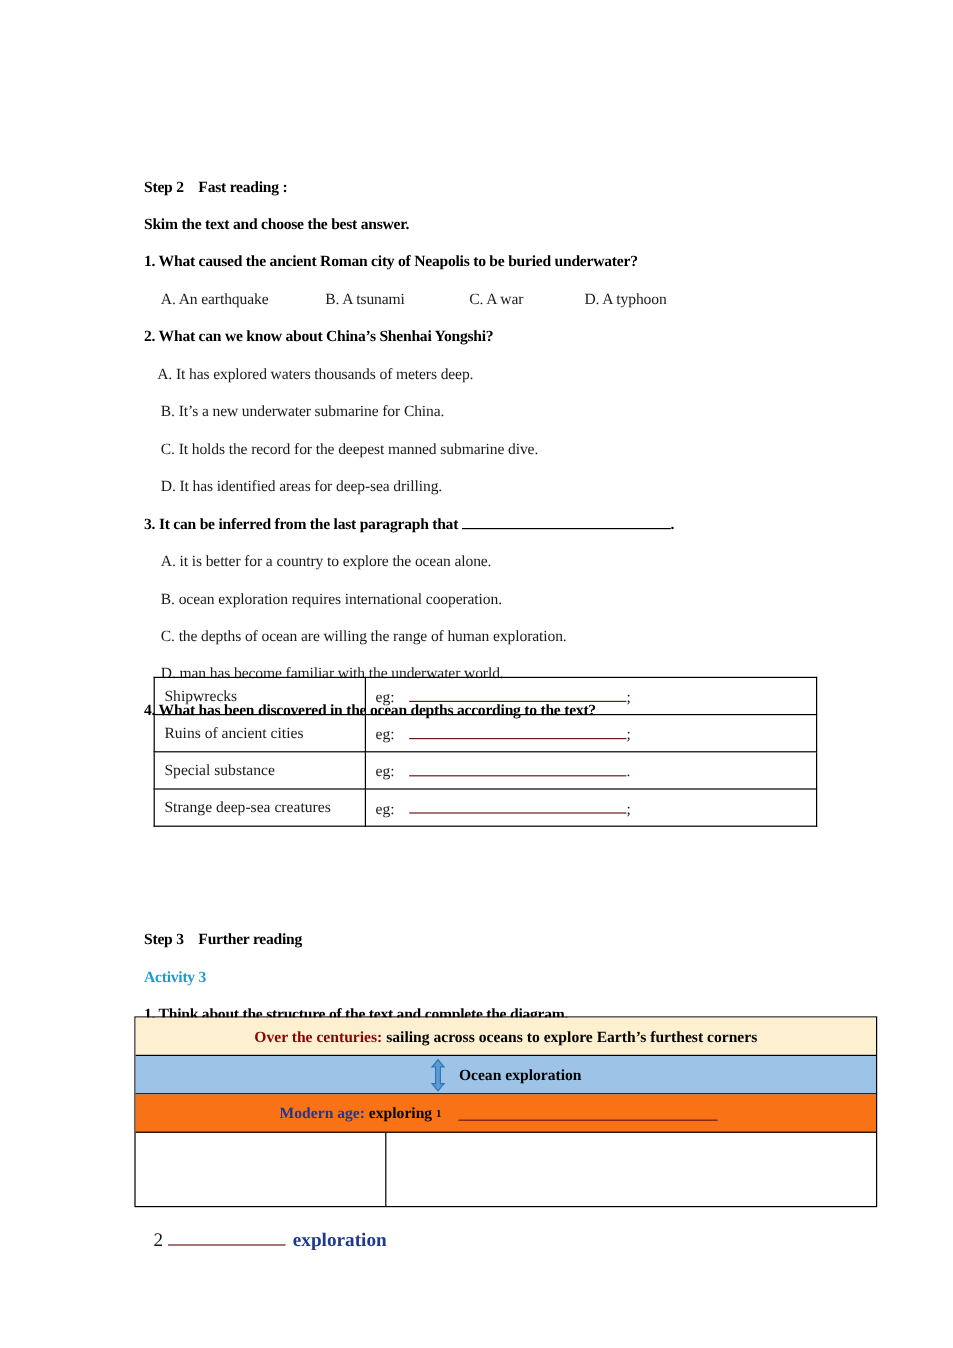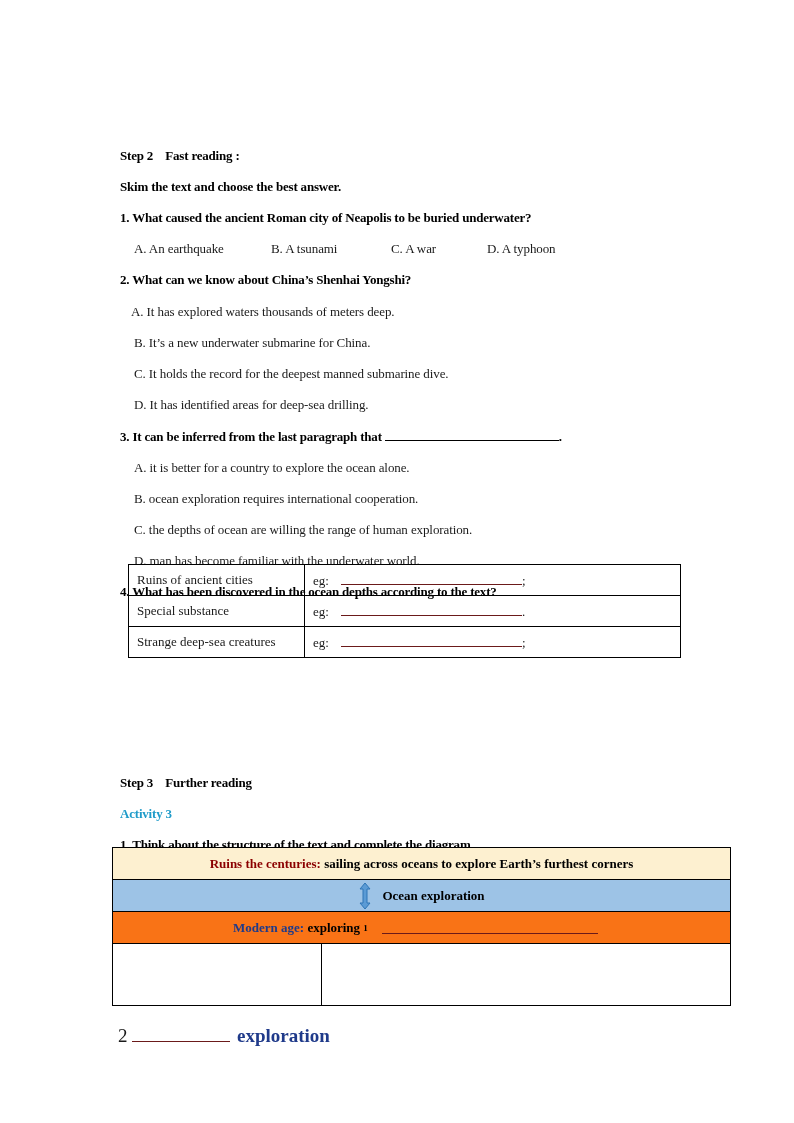--- a/index.html
+++ b/index.html
@@ -63,20 +63,24 @@
   <span class="blank-black" style="width:174px;"></span><span>.</span>
 </div>
 <div class="abs reg" style="left:134px; top:416px;">A. it is better for a country to explore the ocean alone.</div>
 <div class="abs reg" style="left:134px; top:447px;">B. ocean exploration requires international cooperation.</div>
 <div class="abs reg" style="left:134px; top:478px;">C. the depths of ocean are willing the range of human exploration.</div>
 <div class="abs reg" style="left:134px; top:509px;">D. man has become familiar with the underwater world.</div>
 
 <div class="abs bold" style="left:120px; top:540px;">4. What has been discovered in the ocean depths according to the text?</div>
 <table class="q4-table">
   <tbody>
+      <tr>
+    <td class="c1">Shipwrecks</td>
+    <td><span class="eg">eg:</span><span class="blank-red" style="width:181px;"></span><span>;</span></td>
+  </tr>
   <tr>
     <td class="c1">Ruins of ancient cities</td>
     <td><span class="eg">eg:</span><span class="blank-red" style="width:181px;"></span><span>;</span></td>
   </tr>
   <tr>
     <td class="c1">Special substance</td>
     <td><span class="eg">eg:</span><span class="blank-red" style="width:181px;"></span><span>.</span></td>
   </tr>
   <tr>
     <td class="c1">Strange deep-sea creatures</td>
@@ -84,37 +88,37 @@
   </tr>
 </tbody>
   </table>
 
 <div class="abs bold" style="left:120px; top:731px; white-space:pre;">Step 3    Further reading</div>
 <div class="abs bold" style="left:120px; top:762px; color:#1f9bc9;">Activity 3</div>
 <div class="abs bold" style="left:120px; top:793px;">1. Think about the structure of the text and complete the diagram.</div>
 
 <div class="diagram">
   <div class="band yellow">
-    <span class="red-title">Ruins the centuries:</span>
+    <span class="red-title">Over the centuries:</span>
       <span style="white-space:pre;"> sailing across oceans to explore Earth’s furthest corners</span>
   </div>
   <div class="band blue">
     <svg class="arrow-icon" viewBox="0 0 14 28">
       <path d="M7 1 L12 7 L9 7 L9 21 L12 21 L7 27 L2 21 L5 21 L5 7 L2 7 Z" fill="#5b9bd5" stroke="#2e75b6" stroke-width="1"></path>
     </svg>
     <span>Ocean exploration</span>
   </div>
   <div class="band green" style="justify-content:flex-start; padding-left:120px;">
     <span class="navy">Modern age:</span>
       <span style="white-space:pre;"> exploring </span>
       <sup style="font-size:9px;">1</sup>
     <span class="blank-red" style="width:216px; margin-left:14px;"></span>
   </div>
   <div class="bottom-row">
     <div class="left">
-      <div class="abs" style="left:5px; top:37px; font-size:19px; color:#1a1a1a;">
+      <div class="abs" style="left:15px; top:37px; font-size:16px; color:#1a1a1a;">
         <span>2</span>
         <span class="blank-red" style="width:98px;"></span>
         <span class="navy" style="font-weight:bold; margin-left:2px;">exploration</span>
       </div>
     </div>
   </div>
 </div>
 
 </body></html>

